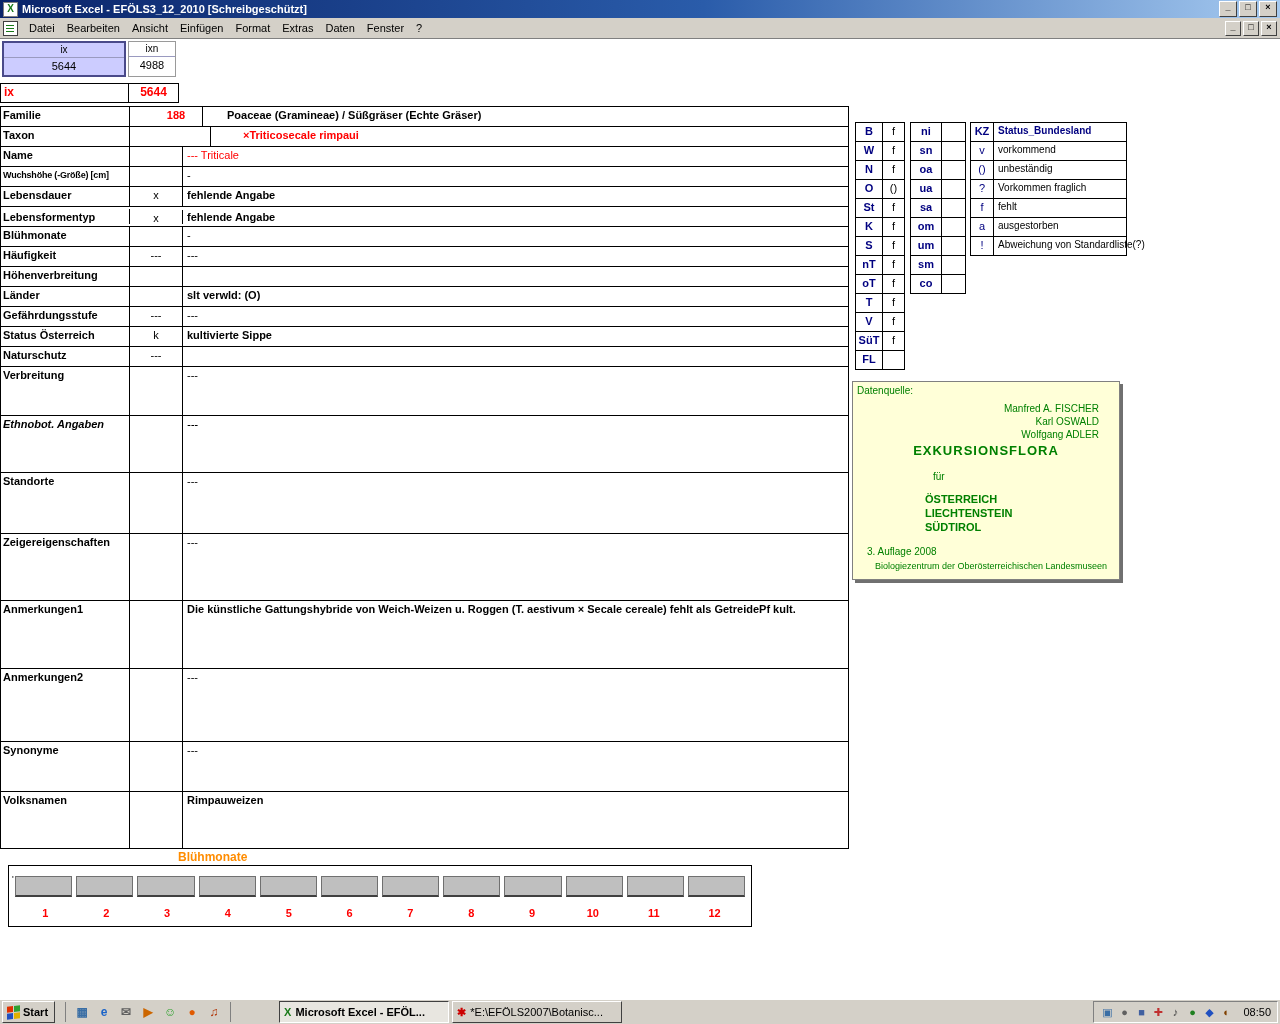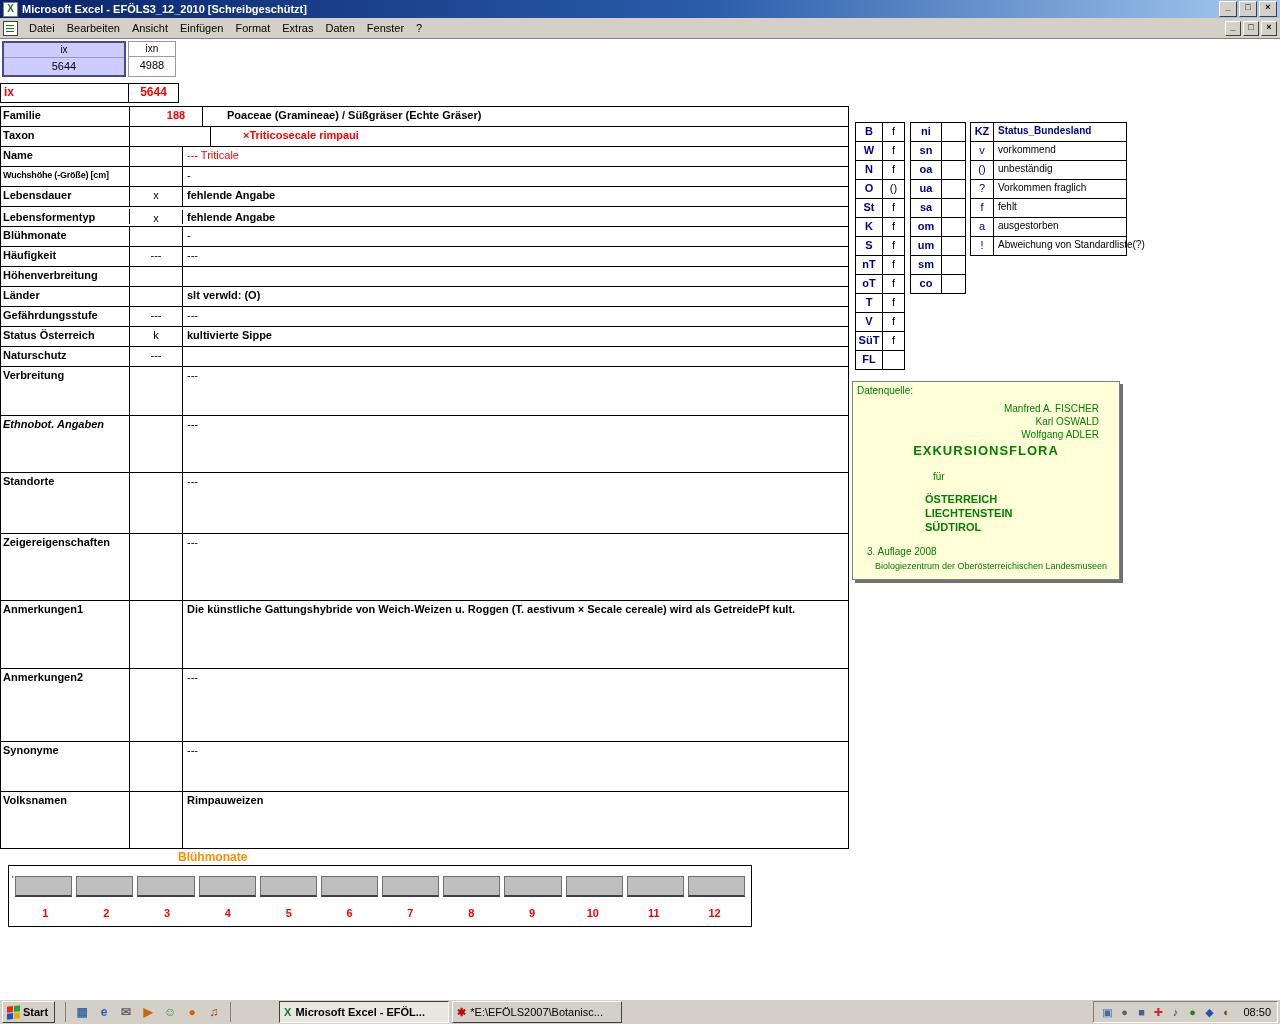--- a/index.html
+++ b/index.html
@@ -241,21 +241,21 @@
       <div class="fcell fcell-value ">---</div>
     </div>
     <div class="form-row" style="height: 66px;">
       <div class="fcell fcell-label">Zeigereigenschaften</div>
       <div class="fcell fcell-code "></div>
       <div class="fcell fcell-value ">---</div>
     </div>
     <div class="form-row" style="height: 67px;">
       <div class="fcell fcell-label">Anmerkungen1</div>
       <div class="fcell fcell-code "></div>
-      <div class="fcell fcell-value s-bold">Die künstliche Gattungshybride von Weich-Weizen u. Roggen (T. aestivum × Secale cereale) wird als GetreidePf kult.</div>
+      <div class="fcell fcell-value s-bold">Die künstliche Gattungshybride von Weich-Weizen u. Roggen (T. aestivum × Secale cereale) fehlt als GetreidePf kult.</div>
     </div>
     <div class="form-row" style="height: 72px;">
       <div class="fcell fcell-label">Anmerkungen2</div>
       <div class="fcell fcell-code "></div>
       <div class="fcell fcell-value ">---</div>
     </div>
     <div class="form-row" style="height: 49px;">
       <div class="fcell fcell-label">Synonyme</div>
       <div class="fcell fcell-code "></div>
       <div class="fcell fcell-value ">---</div>

